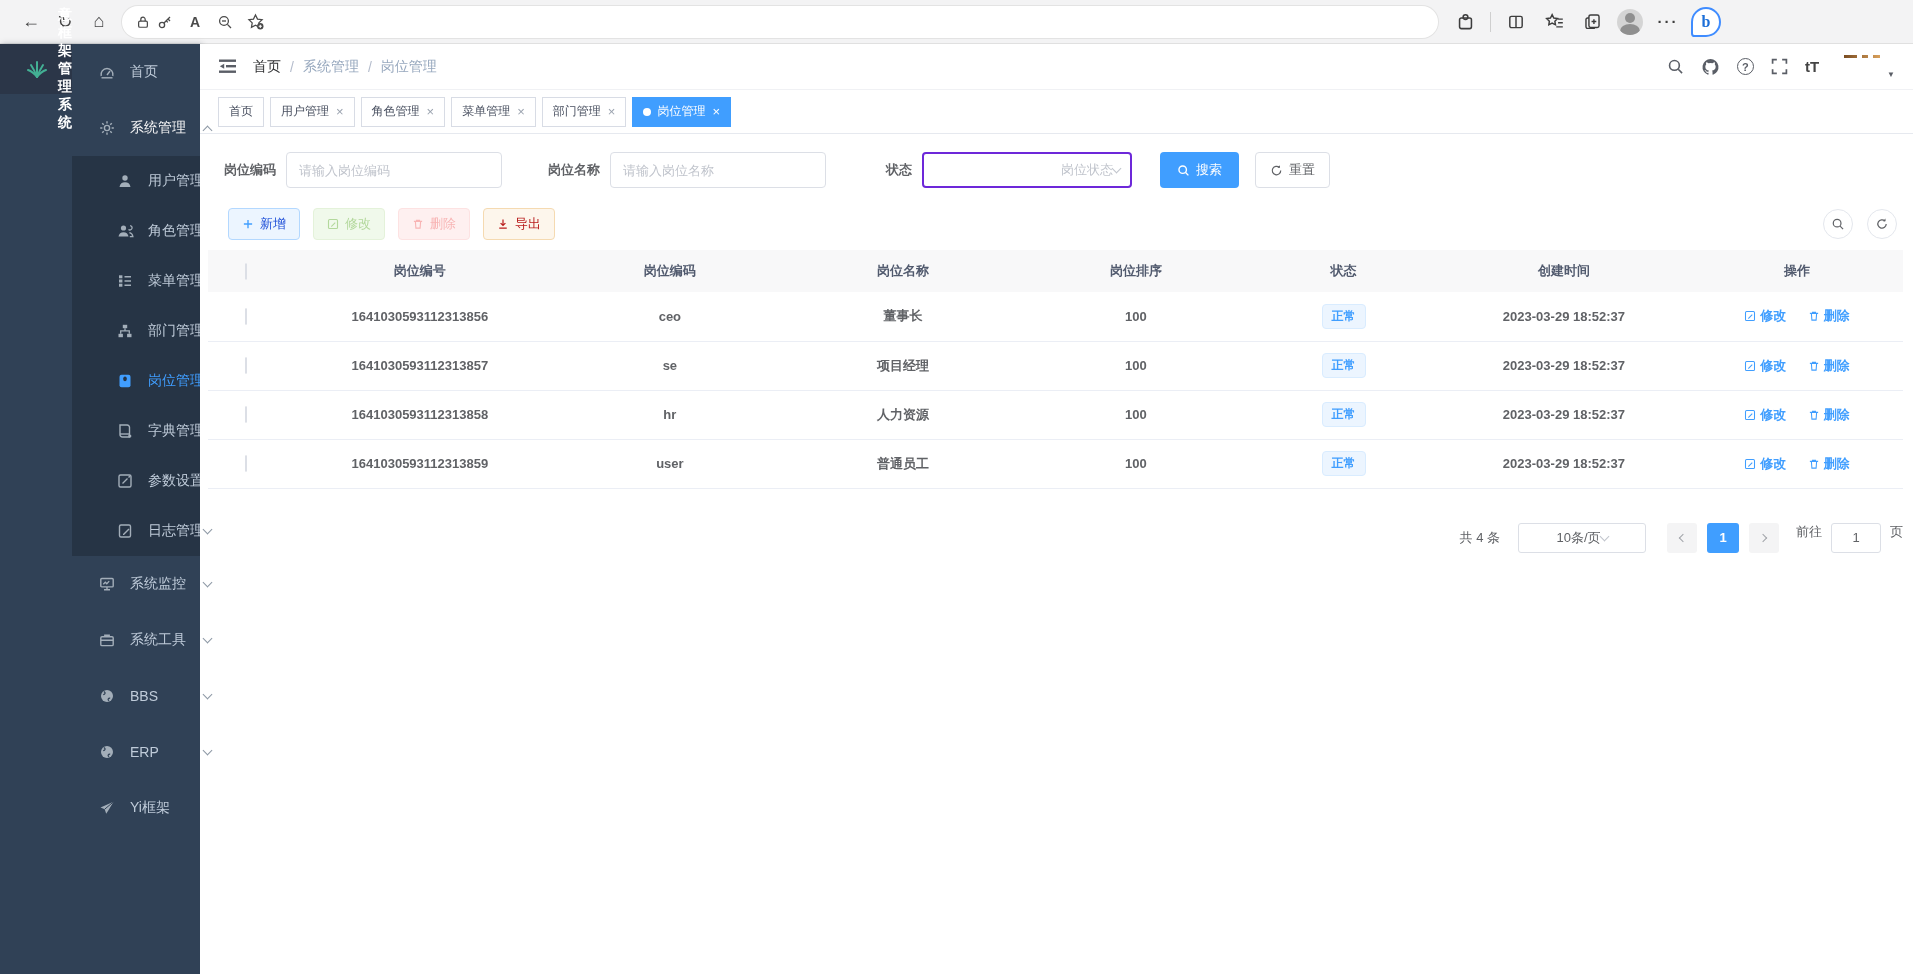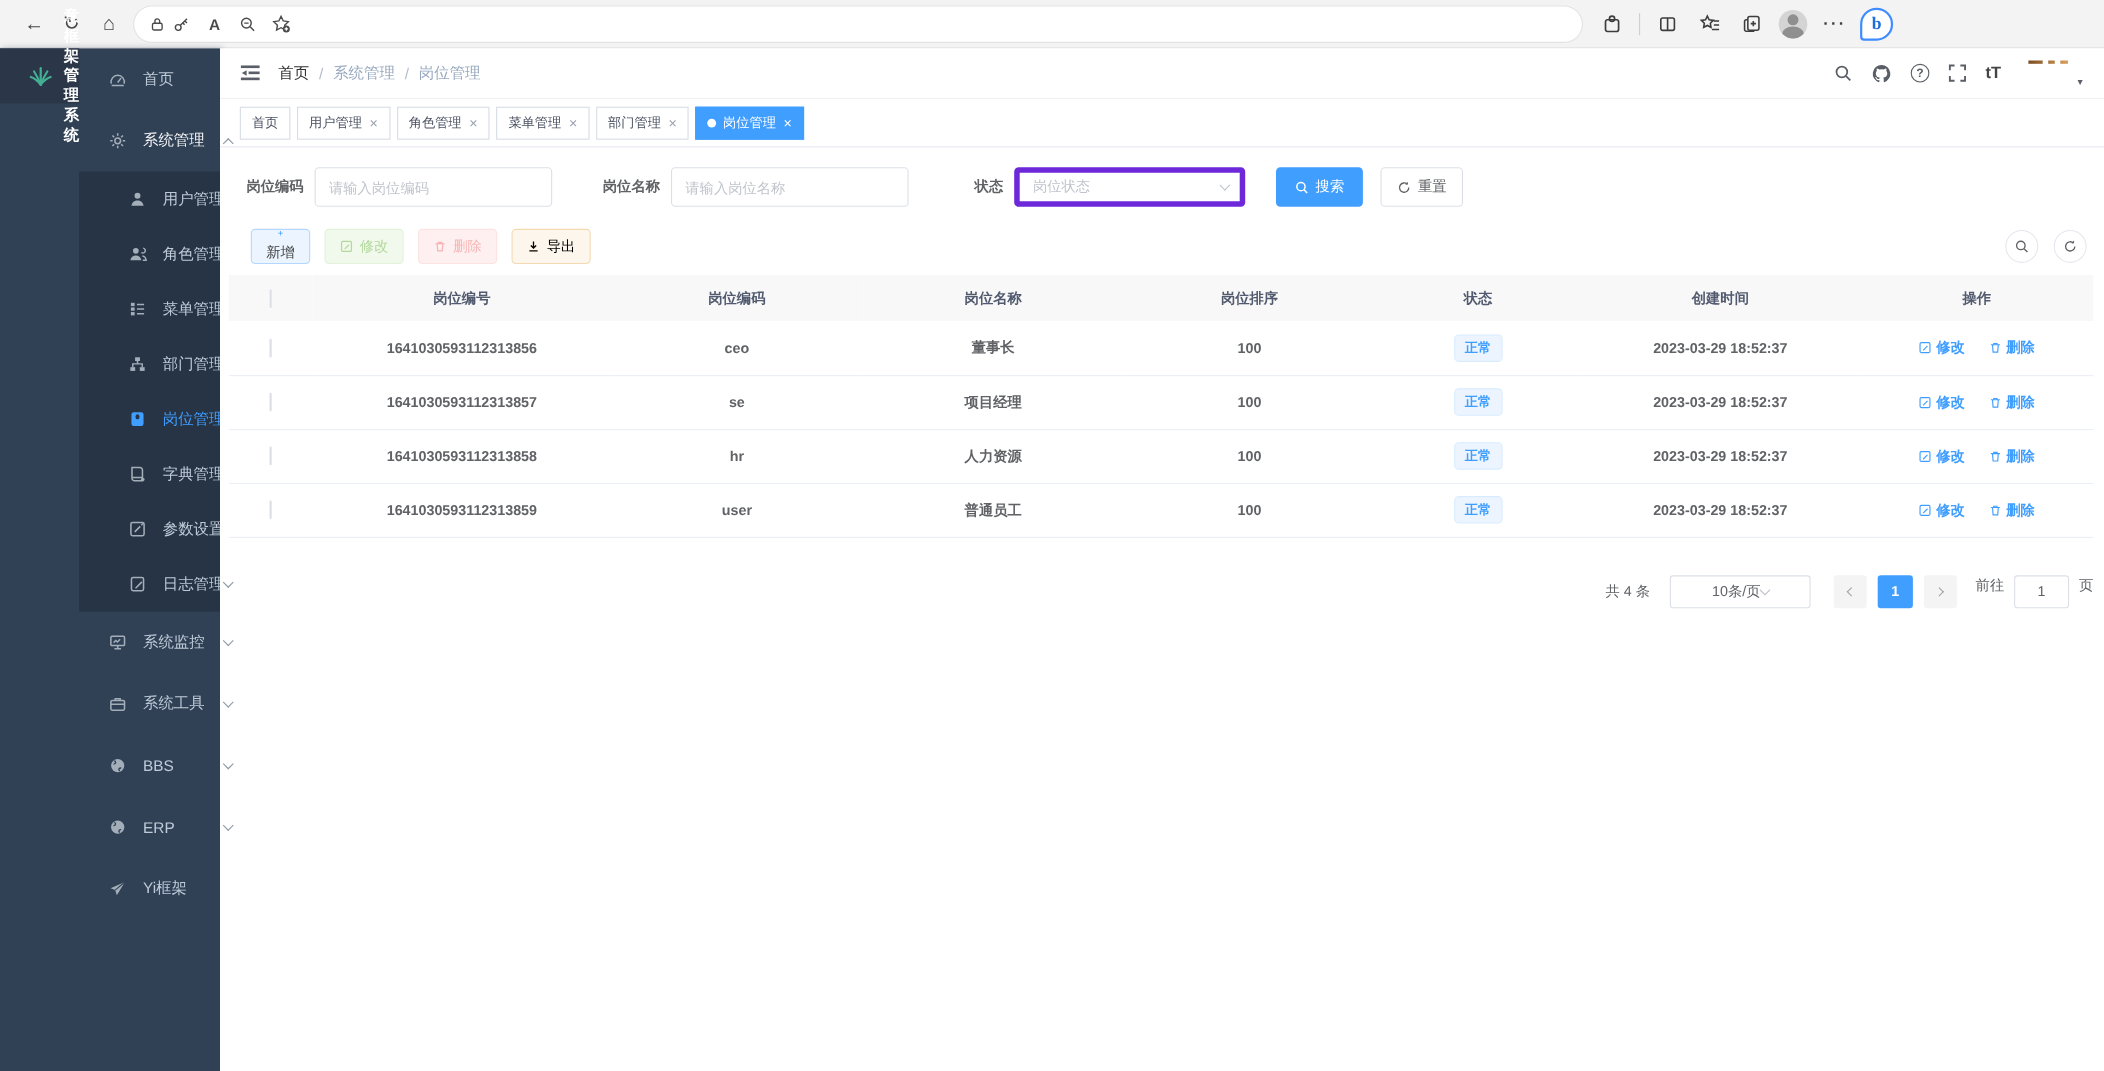--- a/index.html
+++ b/index.html
@@ -73,35 +73,35 @@
   .dot { width:8px; height:8px; border-radius:50%; background:#fff; }
 
   
   .content { flex:1; padding:14px 10px 0 8px; }
   .filters { display:flex; align-items:center; margin:4px 0 20px 16px; height:36px; }
   .flabel { font-size:13px; font-weight:bold; color:#606266; margin-right:10px; }
   .finput { width:216px; height:36px; border:1px solid #dcdfe6; border-radius:4px; padding:0 12px;
     font-size:13px; color:#606266; outline:none; background:#fff; }
   .finput::placeholder { color:#c0c4cc; }
   .gap1 { width:46px; } .gap2 { width:60px; }
-  .fselect { width:210px; height:36px; border:5px solid #6d28d9; border-radius:4px; padding:0 10px 0 12px;
-    display:flex; align-items:center; justify-content:space-between; color:#c0c4cc; font-size:13px; background:#fff; }
+  .fselect { width:210px; height:36px; border:2px solid #6d28d9; border-radius:4px; padding:0 10px 0 12px;
+    display:flex; align-items:center; justify-content:flex-end; color:#c0c4cc; font-size:13px; background:#fff; }
   .fselect .chev { border-color:#c0c4cc; }
   .btn-search { height:36px; margin-left:28px; background:#409eff; color:#fff; border:none; border-radius:4px;
     padding:0 17px; font-size:13px; display:flex; align-items:center; gap:6px; cursor:pointer; }
   .btn-reset { height:36px; margin-left:16px; background:#fff; color:#606266; border:1px solid #dcdfe6; border-radius:4px;
     padding:0 14px; font-size:13px; display:flex; align-items:center; gap:6px; cursor:pointer; }
 
   .toolbar { display:flex; align-items:center; margin:0 6px 10px 20px; }
   .tbtn { height:32px; border-radius:4px; padding:0 13px; font-size:13px; display:flex; align-items:center; gap:6px;
     margin-right:13px; border:1px solid; cursor:pointer; background:#fff; }
-  .tbtn.add { background:#ecf5ff; border-color:#b3d8ff; color:#404040;flex-direction:column; }
+  .tbtn.add { background:#ecf5ff; border-color:#b3d8ff; color:#1d4ed8; }
   .tbtn.mod { background:#f0f9eb; border-color:#e4f2da; color:#b3d89c; }
   .tbtn.del { background:#fef0f0; border-color:#fde2e2; color:#f8b4b4; }
-  .tbtn.exp { background:#fdf6ec; border-color:#f5dab1; color:#000000; }
+  .tbtn.exp { background:#fdf6ec; border-color:#f5dab1; color:#b91c1c; }
   .tool-right { margin-left:auto; display:flex; gap:14px; }
   .circle-btn { width:30px; height:30px; border-radius:50%; border:1px solid #e4e7ed; background:#fff;
     display:flex; align-items:center; justify-content:center; color:#606266; cursor:pointer; }
 
   table.grid { width:100%; border-collapse:collapse; table-layout:fixed; font-size:13px; color:#606266; }
   .grid th { background:#f8f8f9; height:42px; font-weight:bold; color:#515a6e; text-align:center; }
   .grid td { height:49px; text-align:center; border-bottom:1px solid #ebeef5; background:#fff;font-weight:bold; }
   .cb { width:14px; height:14px; border:1px solid #dcdfe6; border-radius:2px; background:#fff; margin:0 auto; }
   .badge { display:inline-block; padding:3px 9px; background:#ecf5ff; border:1px solid #d9ecff; border-radius:4px;
     color:#409eff; font-size:12px; }

